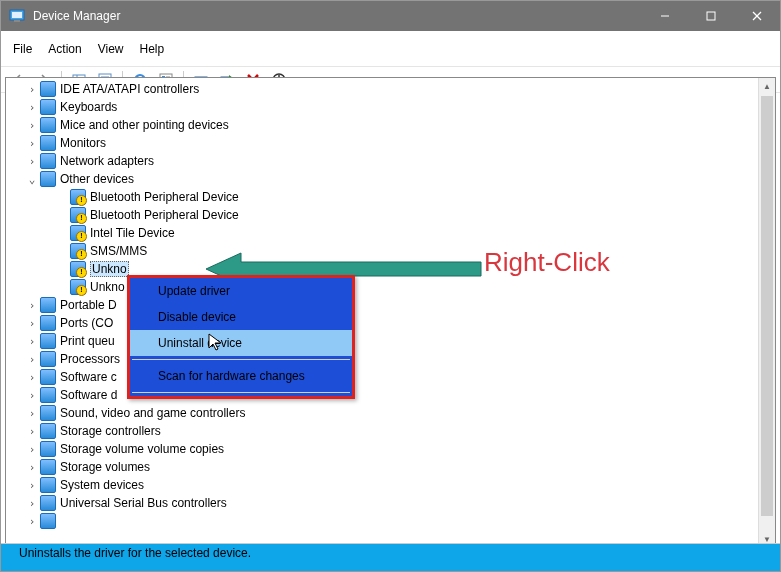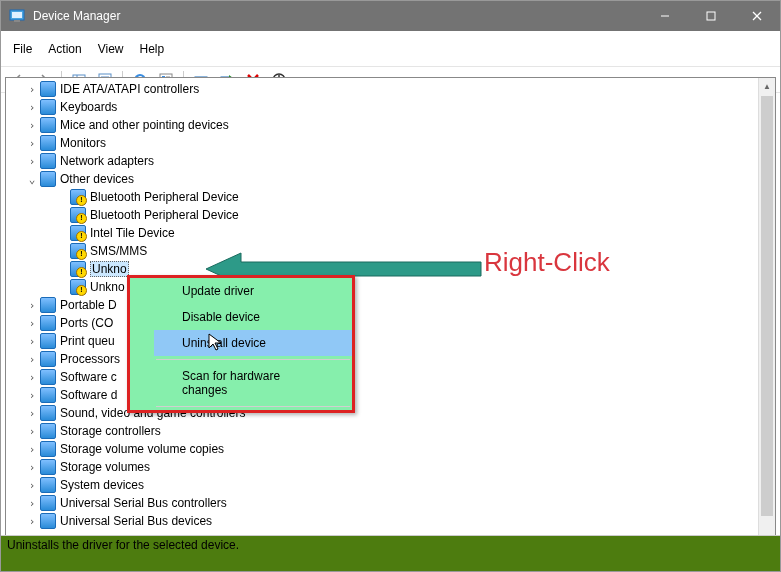--- a/index.html
+++ b/index.html
@@ -33,32 +33,32 @@
 
 .tree-row { display: flex; align-items: center; height: 18px; padding-left: 6px; white-space: nowrap; }
 .tree-row .expander { width: 12px; height: 12px; margin-right: 2px; display: flex; align-items: center; justify-content: center; font-size: 11px; color: #555; cursor: pointer; font-family: monospace; }
 .tree-row .device-icon { width: 16px; height: 16px; margin-right: 4px; flex-shrink: 0; }
 .tree-row .label { cursor: default; }
 .tree-row.selected .label { background: #cce8ff; border: 1px dotted #666; padding: 0 1px; }
 .indent-1 { padding-left: 20px; }
 .indent-2 { padding-left: 50px; }
 
 
-.context-menu { position: absolute; left: 126px; top: 274px; width: 228px; background: #86efac; border: 3px solid #d22; box-shadow: 2px 2px 4px rgba(0,0,0,0.3); font-size: 12px; z-index: 10; padding-left: 24px; }
+.context-menu { position: absolute; left: 126px; top: 274px; width: 228px; background: #1d4ed8; border: 3px solid #d22; box-shadow: 2px 2px 4px rgba(0,0,0,0.3); font-size: 12px; z-index: 10; }
 .context-menu .cm-item { padding: 6px 28px; cursor: default; }
 .context-menu .cm-item:hover, .context-menu .cm-item.highlight { background: #90c8f6; }
 .context-menu .cm-sep { height: 1px; background: #d0d0d0; margin: 3px 2px; }
 .context-menu .cm-bold { font-weight: bold; }
 
 
 .annotation-arrow { position: absolute; left: 195px; top: 248px; z-index: 5; pointer-events: none; }
 .annotation-text { position: absolute; left: 483px; top: 246px; font-size: 26px; font-weight: normal; color: #d9363e; font-family: Arial, sans-serif; pointer-events: none; }
 
 
-.statusbar { position: absolute; left: 0; right: 0; bottom: 0; height: 36px; border-top: 1px solid #ccc; background: #4d7c0f; font-size: 12px; padding: 2px 6px; color: #000; }
+.statusbar { position: absolute; left: 0; right: 0; bottom: 0; height: 28px; border-top: 1px solid #ccc; background: #0ea5e9; font-size: 12px; padding: 2px 18px; color: #000; }
 
 
 .cursor { position: absolute; left: 207px; top: 332px; z-index: 20; pointer-events: none; }
 
 
 .dev-generic { background: linear-gradient(#7fbfff,#2a8bd8); border: 1px solid #1a6bb8; border-radius: 2px; }
 .dev-warn { position: relative; }
 .dev-warn::after { content: "!"; position: absolute; right: -2px; bottom: -2px; width: 9px; height: 9px; background: #ffd800; border: 1px solid #a07000; border-radius: 50%; font-size: 7px; line-height: 8px; text-align: center; color: #000; font-weight: bold; }
 </style>
 </head>
@@ -288,21 +288,20 @@
         <span class="label">System devices</span>
       </div>
       <div class="tree-row indent-1">
         <span class="expander">›</span>
         <span class="device-icon dev-generic"></span>
         <span class="label">Universal Serial Bus controllers</span>
       </div>
       <div class="tree-row indent-1">
         <span class="expander">›</span>
         <span class="device-icon dev-generic"></span>
-        <span class="label">Universal Serial Bus devices</span>
       </div>
     </div>
   <div class="scrollbar">
     <div class="arrow up">▲</div>
     <div class="thumb"></div>
     <div class="arrow down">▼</div>
   </div>
 </div>
 
 <div class="context-menu">

